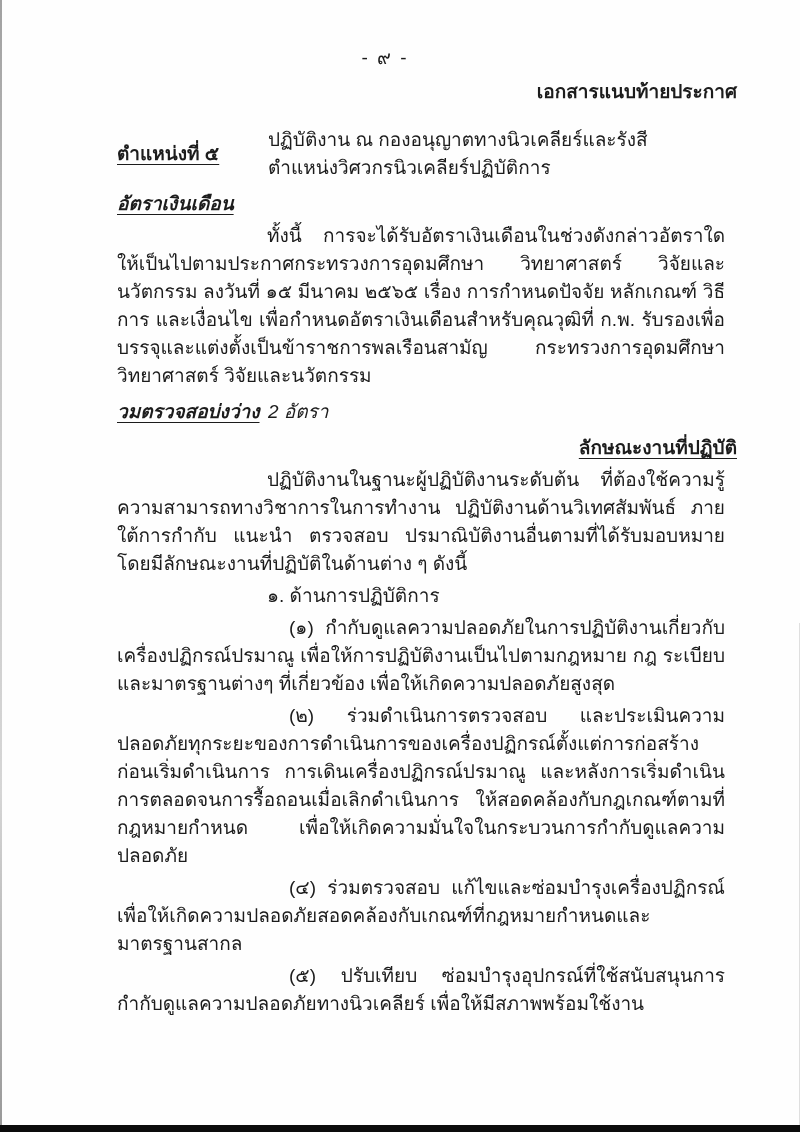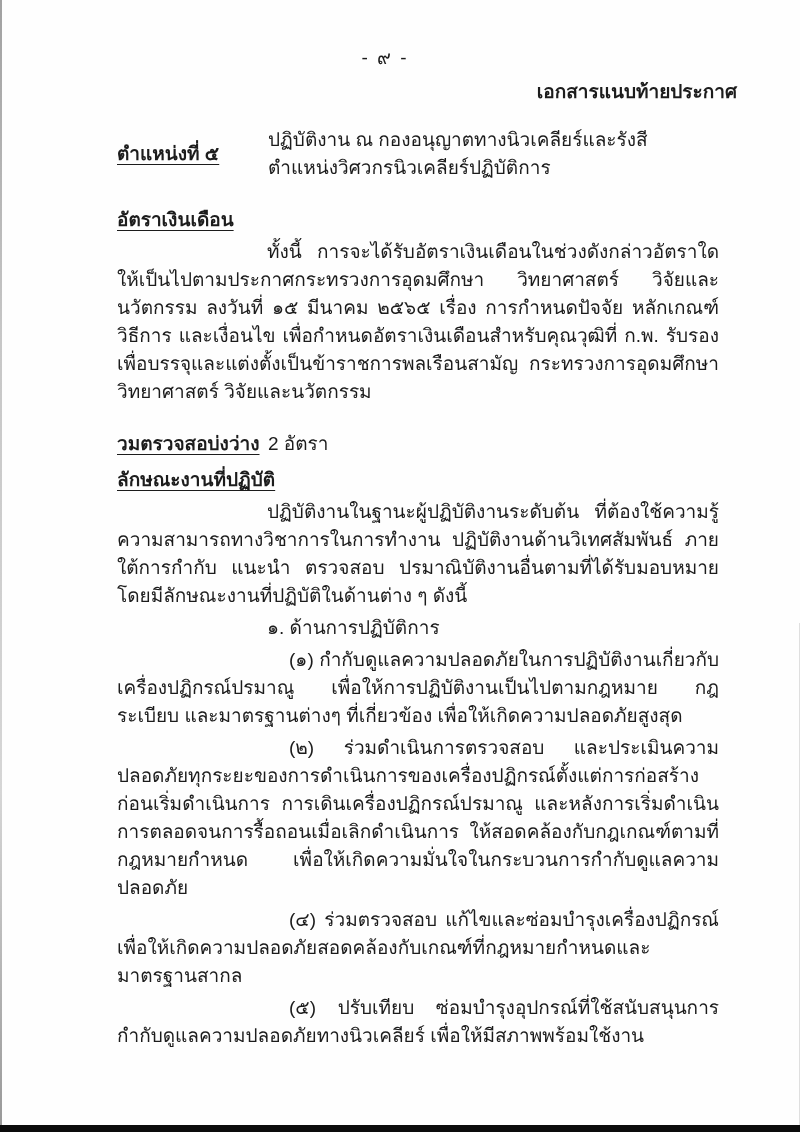--- a/index.html
+++ b/index.html
@@ -56,36 +56,37 @@
     margin-bottom: 20px;
   }
   .field-row { display: flex; align-items: center; }
   .field-label {
     flex: 0 0 151px;
     font-weight: bold;
     text-decoration: underline;
     text-underline-offset: 4px;
   }
   .field-value { flex: 1; }
-  .gap-md { margin-top: 24px; }
+  .gap-md { margin-top: 8px; font-style: italic; }
   .para {
-    margin: 4px 18px 0 0;
+    margin: 4px 12px 0 0;
     text-align: justify;
   }
   .indent-1 { text-indent: 150px; }
   .indent-2 { text-indent: 172px; }
   .section-heading {
     margin: 4px 0 0 150px;
     font-weight: normal;
   }
   .doc-heading {
     font-weight: bold;
     text-decoration: underline;
     text-underline-offset: 4px;
     margin-top: 8px;
+    text-align: right;
   }
 </style>
 </head>
 <body>
 
 <div class="page">
   <div class="edge-left"></div>
   <div class="edge-right"></div>
   <div class="bottom-bar"></div>
 

